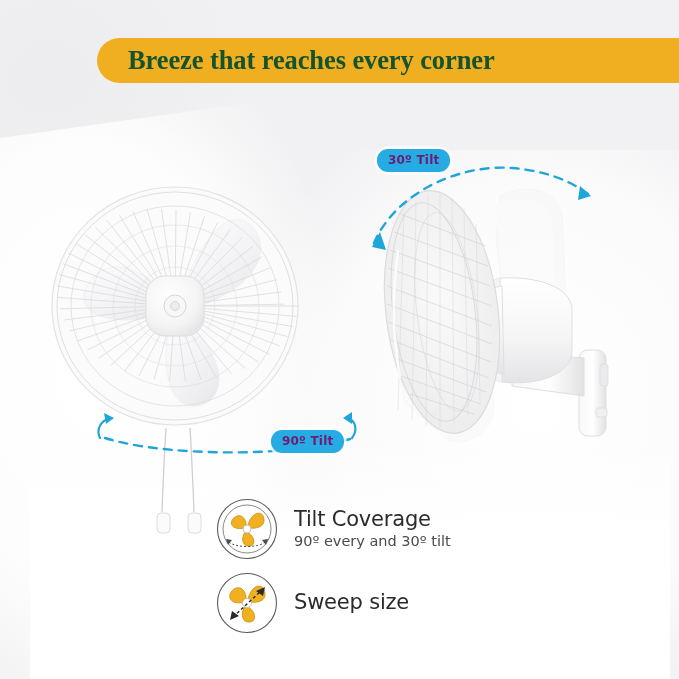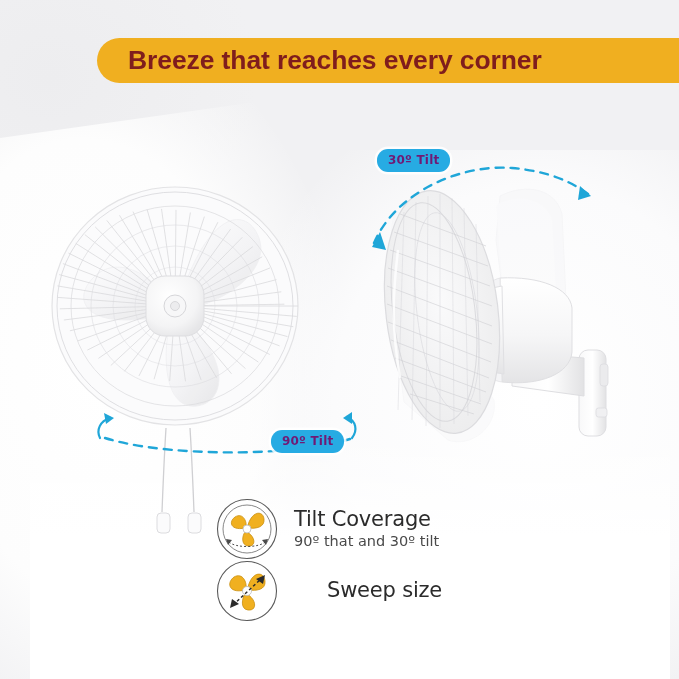--- a/index.html
+++ b/index.html
@@ -39,22 +39,22 @@
   
   #banner{
     position:absolute;left:97px;top:38px;
     width:600px;height:45px;
     background:#F0AF20;
     border-radius:23px 0 0 23px;
     display:flex;align-items:center;
   }
   #banner-text{
     margin-left:31px;
-    color:#7f1d1d;
-    font-family:Liberation Sans, sans-serif;
+    color:#14532d;
+    font-family:Liberation Serif, serif;
     font-size:26.5px;
     font-weight:bold;
     letter-spacing:-0.1px;
     white-space:nowrap;
   }
 
   
   .badge{
     position:absolute;
     background:#27ABE3;
@@ -73,21 +73,21 @@
 
   
   .overlay{position:absolute;left:0;top:0;width:679px;height:679px;pointer-events:none;}
 
   
   .feature{
     position:absolute;
     display:flex;align-items:center;
   }
   #feature-1{left:216px;top:498px;}
-  #feature-2{left:216px;top:560px;gap:33px;}
+  #feature-2{left:216px;top:572px;}
   .feat-icon{width:62px;height:62px;flex:none;}
   .feat-text{margin-left:16px;}
   .feat-title{
     font-family:"DejaVu Sans", sans-serif;
     font-size:21px;
     color:#2b2b2b;
     line-height:1.12;
     letter-spacing:-0.2px;
   }
   .feat-sub{
@@ -313,21 +313,21 @@
         <path d="M 31,34 C 40,39 40,49 32,48 C 25,47 26,38 29,34 Z"></path>
       </g>
       <circle cx="31" cy="31" r="4" fill="#ffffff" stroke="#b9b9b9" stroke-width="0.8"></circle>
 
       <path d="M 13,44 C 19,50 43,50 49,44" fill="none" stroke="#4a4a4a" stroke-width="1" stroke-dasharray="2 2"></path>
       <path d="M 10,41 L 16,42 L 12,47 Z" fill="#4a4a4a"></path>
       <path d="M 52,41 L 46,42 L 50,47 Z" fill="#4a4a4a"></path>
     </svg>
     <div class="feat-text">
       <div class="feat-title">Tilt Coverage</div>
-      <div class="feat-sub">90º that and 30º tilt</div>
+      <div class="feat-sub">90º every and 30º tilt</div>
     </div>
   </div>
 
   <div class="feature" id="feature-2">
     <svg class="feat-icon" viewBox="0 0 62 62" xmlns="http://www.w3.org/2000/svg">
       <circle cx="31" cy="31" r="29.5" fill="#ffffff" stroke="#5a5a5a" stroke-width="1.1"></circle>
       <g fill="#F0B020" stroke="#c98f12" stroke-width="0.8">
         <path d="M 32,27 C 36,11 48,11 49,21 C 50,30 40,31 33,30 Z"></path>
         <path d="M 29,30 C 13,34 10,23 18,17 C 27,12 31,23 30,28 Z"></path>
         <path d="M 31,34 C 41,40 41,51 32,50 C 24,49 26,38 29,34 Z"></path>

